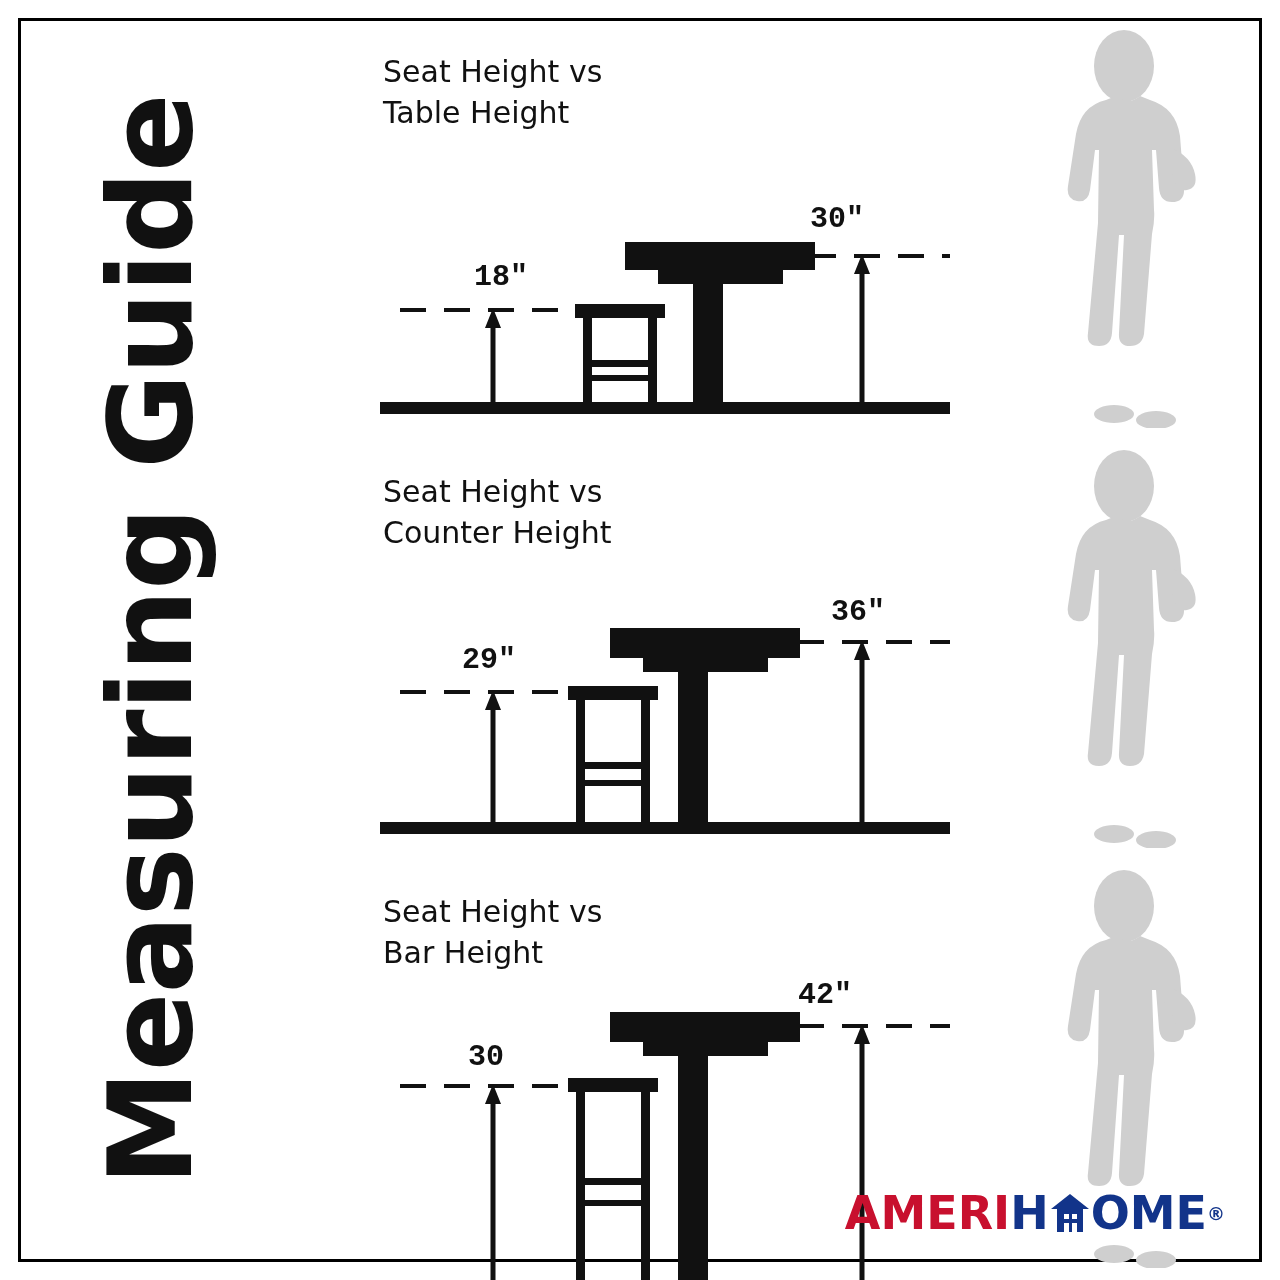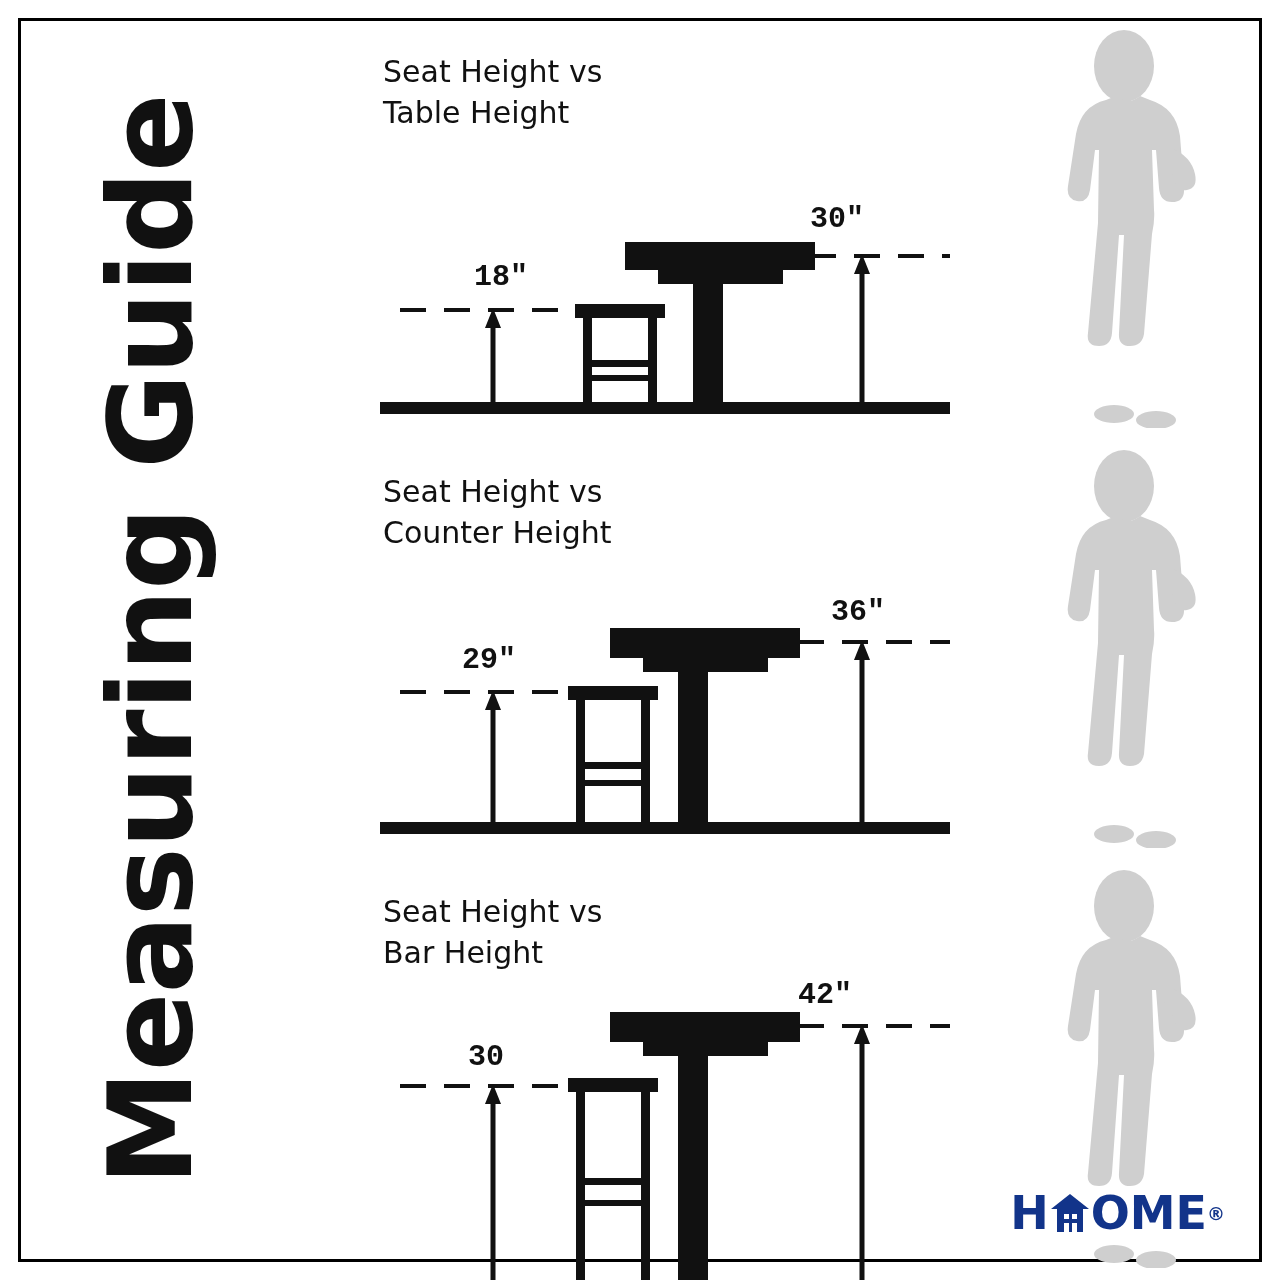--- a/index.html
+++ b/index.html
@@ -259,20 +259,21 @@
         <line x1="612" y1="420" x2="612" y2="176" stroke="#111" stroke-width="5"></line>
         <polygon points="612,164 604,184 620,184" fill="#111"></polygon>
       </svg>
     </div>
 
     <div class="dim-label" style="left:218px; top:180px;">30</div>
     <div class="dim-label" style="left:548px; top:118px;text-align:center;">42″</div>
   </div>
 
   <div class="logo">
+    <span class="red">AMERI</span>
       <span class="blue">H</span>
     <span class="logo-house">
       <svg viewBox="0 0 40 42" xmlns="http://www.w3.org/2000/svg">
         <polygon points="20,2 39,17 33,17 33,40 7,40 7,17 1,17" fill="#12348a"></polygon>
         <rect x="14" y="22" width="5" height="5" fill="#ffffff"></rect>
         <rect x="22" y="22" width="5" height="5" fill="#ffffff"></rect>
         <rect x="14" y="31" width="5" height="9" fill="#ffffff"></rect>
         <rect x="22" y="31" width="5" height="9" fill="#ffffff"></rect>
       </svg>
     </span>

